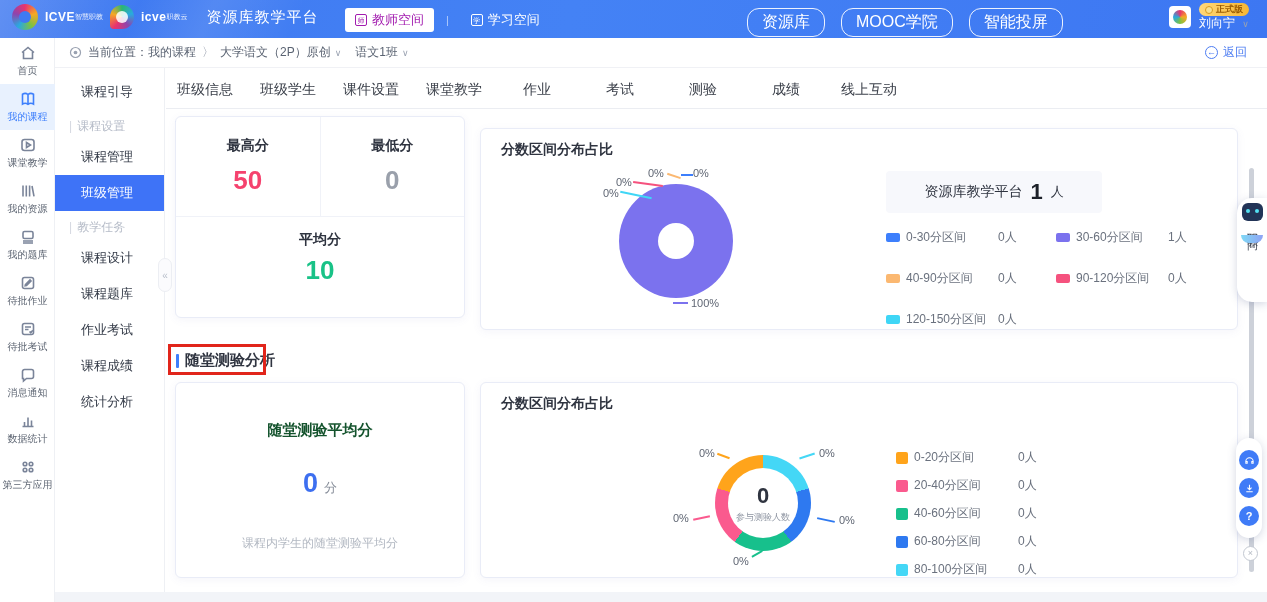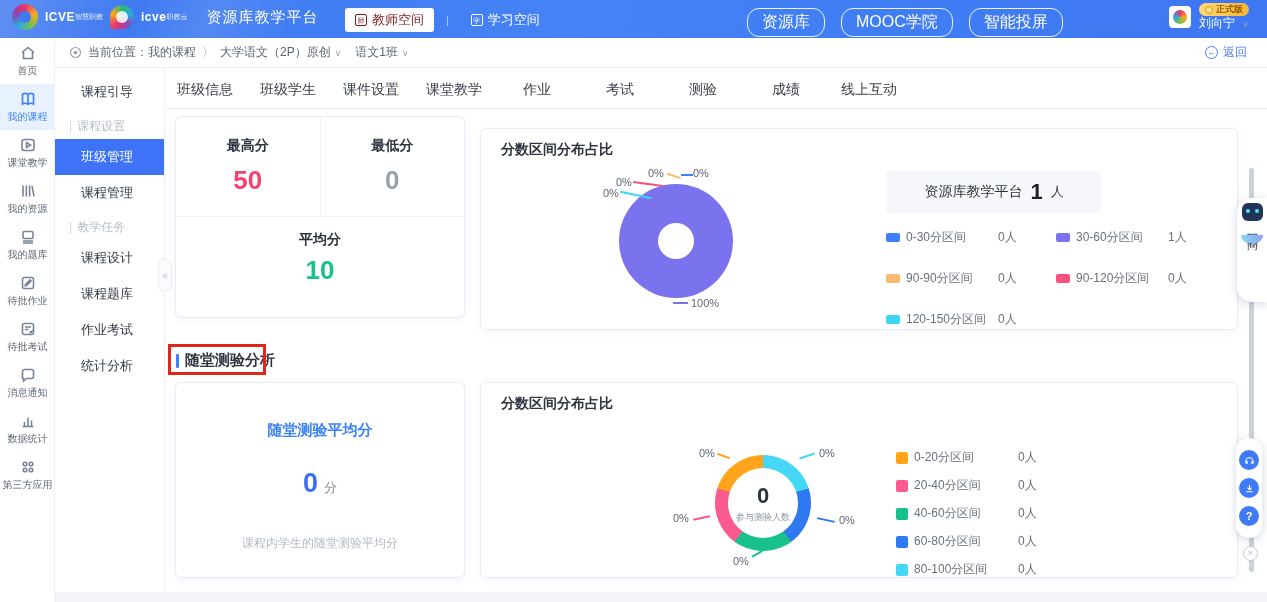--- a/index.html
+++ b/index.html
@@ -16,21 +16,21 @@
   .logo-swirl:after { content:""; position:absolute; left:7px; top:7px; width:12px; height:12px; border-radius:50%; background:#3f7af2; }
   .logo-shell { width:24px; height:24px; border-radius:50% 50% 50% 4px;
     background:conic-gradient(#2bb673,#29a9e0,#8e44ad,#e8336d,#f7a824,#2bb673); position:relative; }
   .logo-shell:after { content:""; position:absolute; left:6px; top:6px; width:12px; height:12px; border-radius:50%; background:#fff; opacity:.85; }
   .logo-text { display:flex; flex-direction:row; line-height:1; }
   .logo-text .big { font-size:12px; font-weight:bold; letter-spacing:.5px; }
   .logo-text .small { font-size:7px; opacity:.9; margin-top:2px; }
   .app-title { font-size:15px; font-weight:400; letter-spacing:1px; margin-left:12px; }
   #top-nav { position:absolute; left:345px; top:8px; display:flex; align-items:center; gap:12px; font-size:13px; }
   .nav-pill { display:flex; align-items:center; gap:5px; padding:3px 10px; border-radius:3px; cursor:pointer; }
-  .nav-pill.active { background:#fff; color:#7f1d1d; }
+  .nav-pill.active { background:#fff; color:#a21caf; }
   .nav-mini-icon { width:12px; height:12px; border-radius:2px; border:1.2px solid currentColor; font-size:7px; display:flex; align-items:center; justify-content:center; line-height:1; }
   .nav-divider { color:rgba(255,255,255,.6); font-size:11px; }
   #header-actions { position:absolute; left:747px; top:8px; display:flex; gap:16px; }
   .action-pill { min-width:54px; padding:3px 14px; border:1px solid rgba(255,255,255,.9); border-radius:12px;
     font-size:16px; text-align:center; cursor:pointer; color:#fff; }
   #user-area { position:absolute; right:18px; top:3px; display:flex; align-items:center; gap:8px; }
   .avatar { width:22px; height:22px; background:#fff; border-radius:4px; display:flex; align-items:center; justify-content:center; }
   .avatar-dot { width:14px; height:14px; border-radius:50%; background:conic-gradient(#e8336d,#f7a824,#7dc242,#29a9e0,#e8336d); }
   .user-col { display:flex; flex-direction:column; align-items:flex-start; line-height:1.25; }
   .badge { display:flex; align-items:center; gap:3px; background:linear-gradient(90deg,#ffd879,#f7b733); color:#9a5b00;
@@ -104,21 +104,21 @@
     grid-template-columns:170px 160px; row-gap:24px; }
   .legend-item { display:flex; align-items:center; font-size:12px; color:#6a717e; }
   .legend-swatch { width:14px; height:9px; border-radius:2px; margin-right:6px; flex:none; }
   .legend-label { width:92px; }
 
   
   #annotation-box { position:absolute; left:2px; top:276px; width:98px; height:31px; border:3px solid #e1251b; z-index:4; }
   #quiz-title { position:absolute; left:10px; top:283px; }
   #card-quiz-avg { left:9px; top:314px; width:290px; height:196px; }
   .quiz-avg-inner { display:flex; flex-direction:column; align-items:center; padding-top:38px; }
-  .quiz-avg-title { font-size:15px; font-weight:bold; color:#3b82f6;text-align:center; }
+  .quiz-avg-title { font-size:15px; font-weight:bold; color:#14532d;text-align:center; }
   .quiz-avg-val { margin-top:28px; display:flex; align-items:baseline; gap:6px; }
   .quiz-avg-val .num { font-size:27px; font-weight:bold; color:#3d6ff0; }
   .quiz-avg-val .unit { font-size:13px; color:#868d99; }
   .quiz-avg-note { margin-top:36px; font-size:12px; color:#b2b8c2; }
 
   #card-quiz-chart { left:314px; top:314px; width:758px; height:196px; }
   #quiz-donut { position:absolute; left:234px; top:72px; width:96px; height:96px; border-radius:50%; }
   #quiz-donut .hole { position:absolute; left:13px; top:13px; width:70px; height:70px; border-radius:50%; background:#fff;
     display:flex; flex-direction:column; align-items:center; justify-content:center; }
   .hole .num { font-size:22px; font-weight:bold; color:#2f3440; }
@@ -281,26 +281,27 @@
         <circle cx="5" cy="11" r="1.8"></circle>
         <circle cx="11" cy="11" r="1.8"></circle>
       </svg>
     <span>第三方应用</span>
   </div>
 </div>
 
 <div id="sidebar">
   <div class="side-item" style="margin-top:6px">课程引导</div>
   <div class="side-group"><span class="bar">|</span><span>课程设置</span></div>
+  <div class="side-item">课程管理</div>
   <div class="side-item active">班级管理</div>
-  <div class="side-item">课程管理</div>
   <div class="side-group"><span class="bar">|</span><span>教学任务</span></div>
   <div class="side-item">课程设计</div>
   <div class="side-item">课程题库</div>
   <div class="side-item">作业考试</div>
+  <div class="side-item">课程成绩</div>
   <div class="side-item">统计分析</div>
 </div>
 <div id="collapse-handle">«</div>
 
 <div id="content">
   <div id="tabs">
     <div class="tab">班级信息</div>
     <div class="tab">班级学生</div>
     <div class="tab">课件设置</div>
     <div class="tab">课堂教学</div>
@@ -361,21 +362,21 @@
         <span class="legend-label">0-30分区间</span>
           <span>0人</span>
       </div>
       <div class="legend-item">
         <span class="legend-swatch" style="background: rgb(123, 114, 238);"></span>
         <span class="legend-label">30-60分区间</span>
           <span>1人</span>
       </div>
       <div class="legend-item">
         <span class="legend-swatch" style="background: rgb(251, 184, 113);"></span>
-        <span class="legend-label">90-90分区间</span>
+        <span class="legend-label">40-90分区间</span>
           <span>0人</span>
       </div>
       <div class="legend-item">
         <span class="legend-swatch" style="background: rgb(245, 82, 126);"></span>
         <span class="legend-label">90-120分区间</span>
           <span>0人</span>
       </div>
       <div class="legend-item">
         <span class="legend-swatch" style="background: rgb(63, 214, 246);"></span>
         <span class="legend-label">120-150分区间</span>

